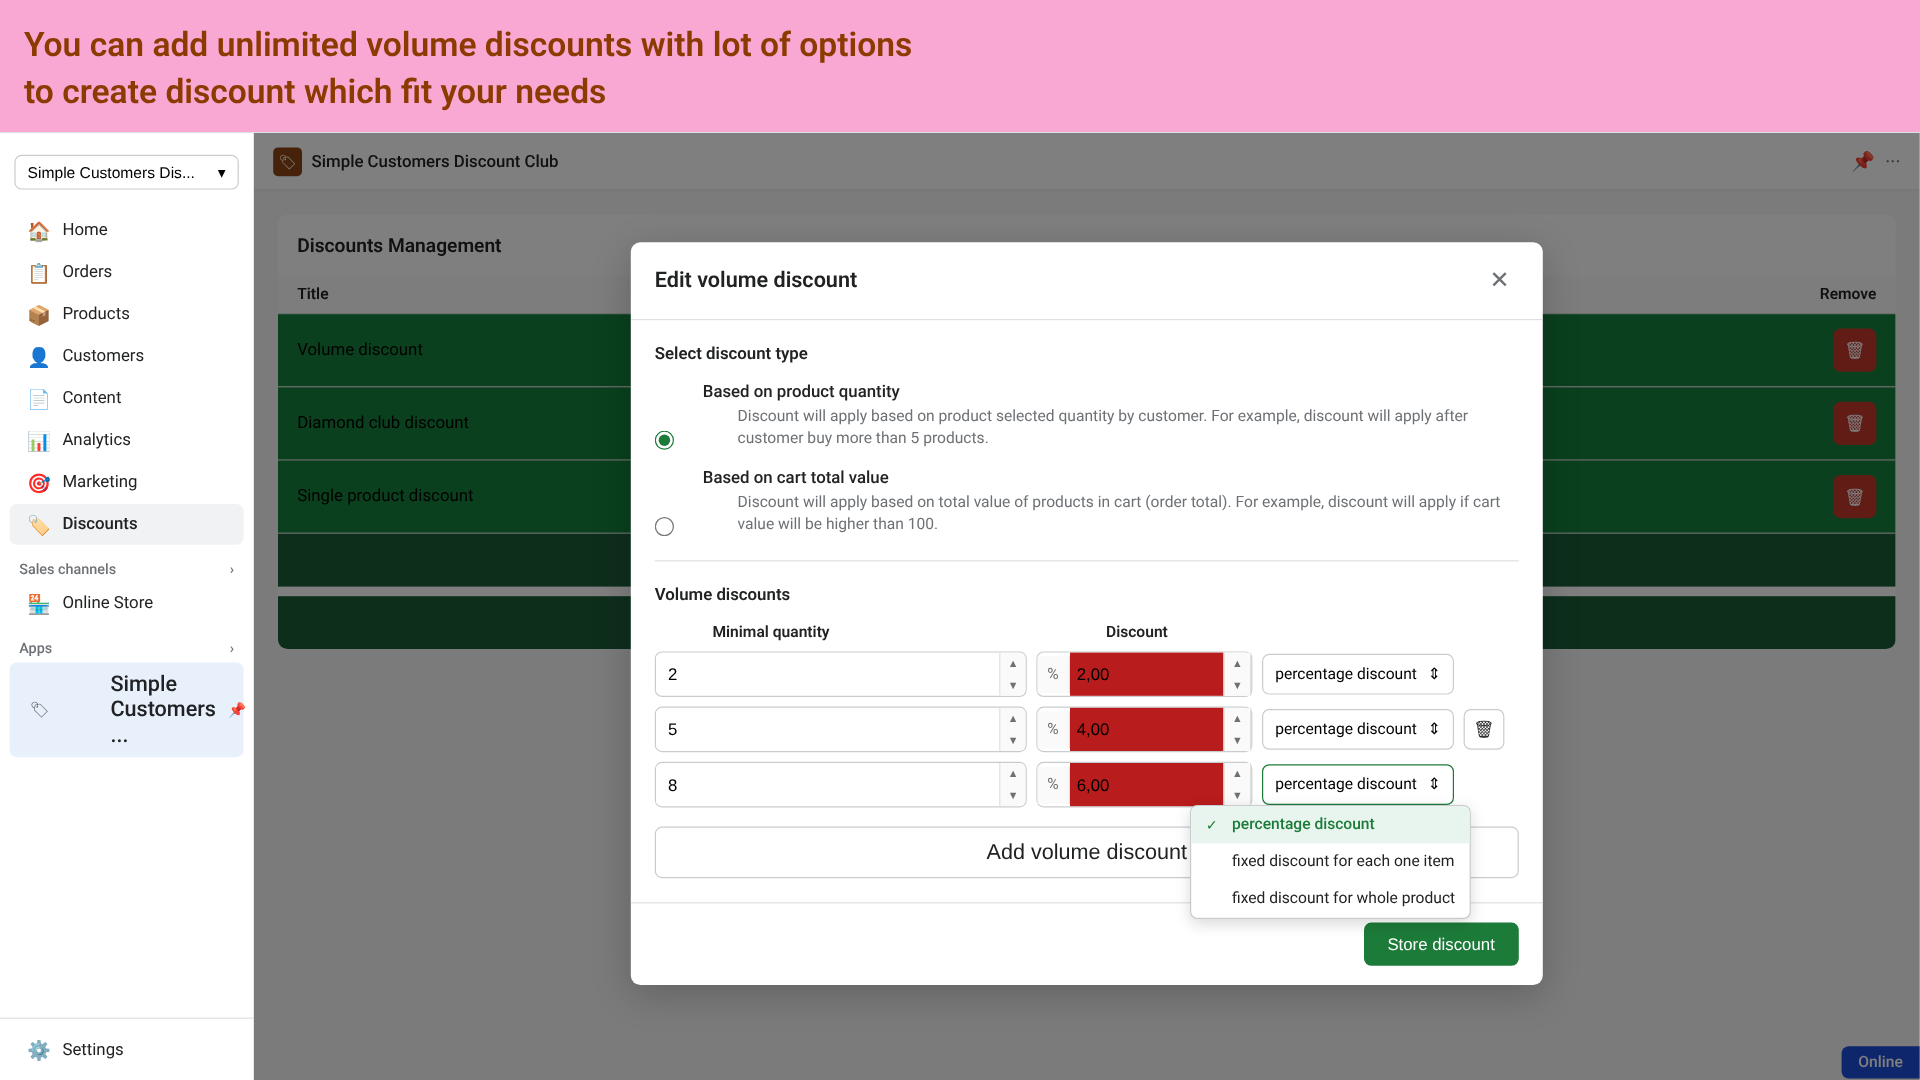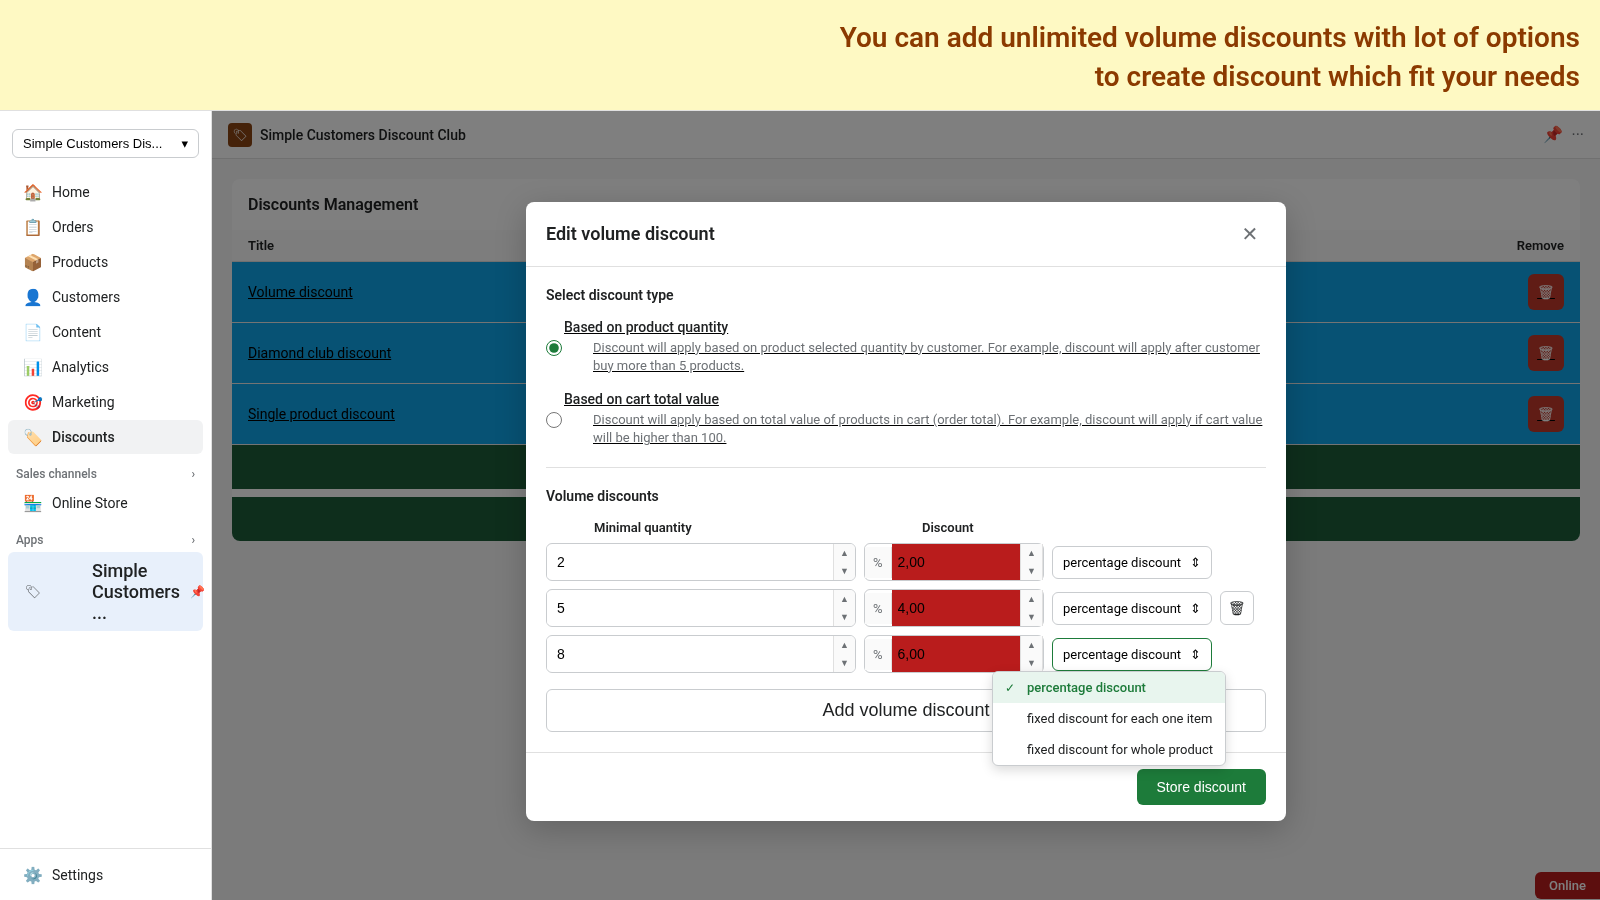--- a/index.html
+++ b/index.html
@@ -1,21 +1,21 @@
 <!DOCTYPE html>
 <html><head>
   <meta charset="utf-8">
   <style>
     * { box-sizing: border-box; margin: 0; padding: 0; }
     body { font-family: -apple-system, BlinkMacSystemFont, 'Segoe UI', Roboto, sans-serif; background: #f6f6f7; width: 1600px; height: 900px; overflow: hidden; }
 
     
     .top-banner {
-      background: #fef9c3;
-      text-align: right;
+      background: #f9a8d4;
+      text-align: left;
       padding: 18px 20px 14px;
       border-bottom: 1px solid #e0e0e0;
     }
     .top-banner h1 {
       color: #8B3A00;
       font-size: 28px;
       font-weight: 600;
       line-height: 1.4;
     }
 
@@ -164,22 +164,21 @@
       color: #202223;
     }
 
     .table-row {
       display: grid;
       grid-template-columns: 1fr 200px;
       padding: 12px 16px;
       border-bottom: 1px solid #e8e8e8;
       align-items: center;
       font-size: 14px;
-      background: #0ea5e9;
-      text-decoration: underline;
+      background: #15803d;
     }
 
     .remove-btn {
       background: #c0392b;
       color: #fff;
       border: none;
       border-radius: 6px;
       padding: 6px 10px;
       cursor: pointer;
       font-size: 14px;
@@ -247,24 +246,23 @@
     
     .section-title {
       font-size: 14px;
       font-weight: 600;
       color: #202223;
       margin-bottom: 16px;
     }
 
     .radio-option {
       display: flex;
-      align-items: center;
-      gap: 2px;
+      align-items: flex-end;
+      gap: 24px;
       margin-bottom: 16px;
-      text-decoration: underline;
     }
     .radio-option input[type="radio"] {
       margin-top: 2px;
       accent-color: #1d7b3a;
       width: 16px;
       height: 16px;
       flex-shrink: 0;
     }
     .radio-label {
       font-size: 14px;
@@ -466,21 +464,21 @@
       font-size: 14px;
       font-weight: 500;
       cursor: pointer;
     }
 
     
     .online-badge {
       position: absolute;
       bottom: 12px;
       right: 0;
-      background: #b91c1c;
+      background: #1d4ed8;
       color: #fff;
       font-size: 13px;
       font-weight: 500;
       padding: 6px 14px;
       border-radius: 6px 0 0 6px;
     }
 
     .green-bar {
       background: #1d5c38;
       height: 44px;

